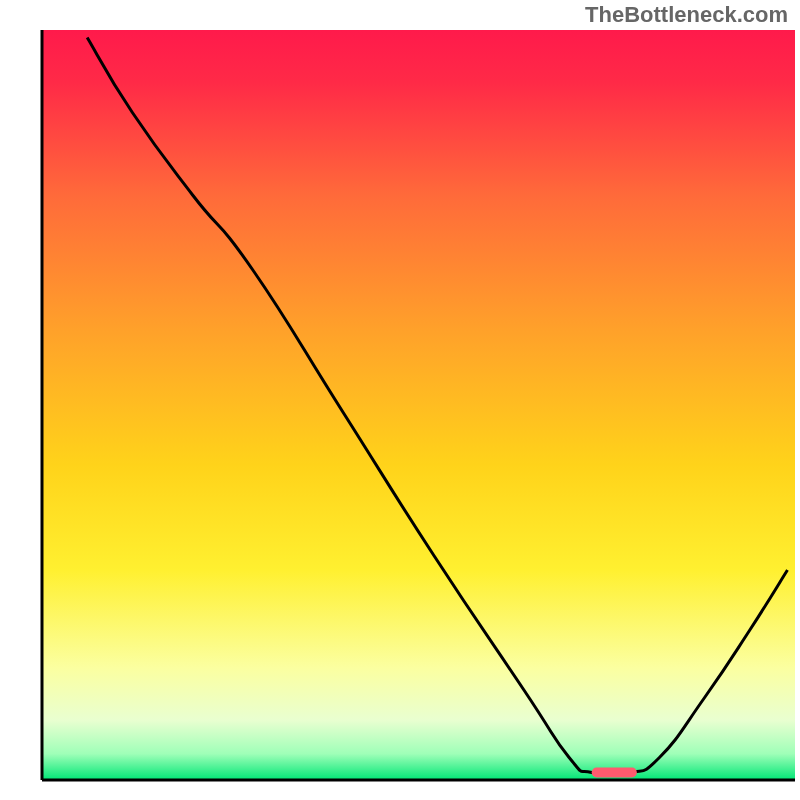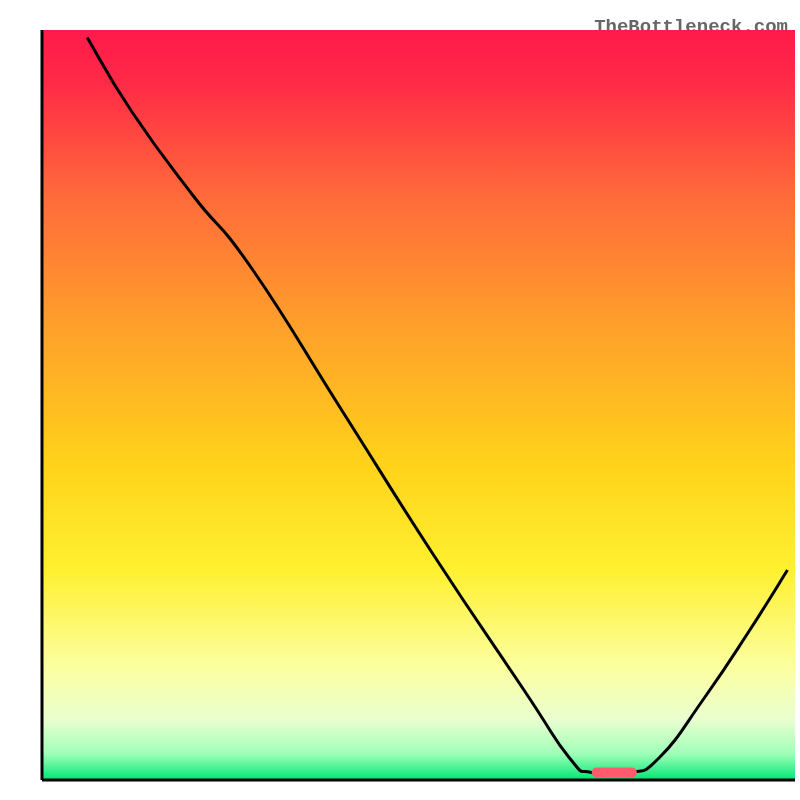--- a/index.html
+++ b/index.html
@@ -10,26 +10,26 @@
     background: #ffffff;
     font-family: Arial, Helvetica, sans-serif;
   }
   .container {
     position: relative;
     width: 800px;
     height: 800px;
   }
   .watermark {
     position: absolute;
-    top: 16px;
+    top: 2px;
     right: 12px;
-    font-size: 19px;
+    font-size: 22px;
     font-weight: bold;
     color: #666666;
-    font-family: Liberation Mono, monospace;
+    font-family: Liberation Sans, sans-serif;
   }
   svg.chart {
     position: absolute;
     left: 0;
     top: 0;
   }
 </style>
 </head>
 <body>
 

